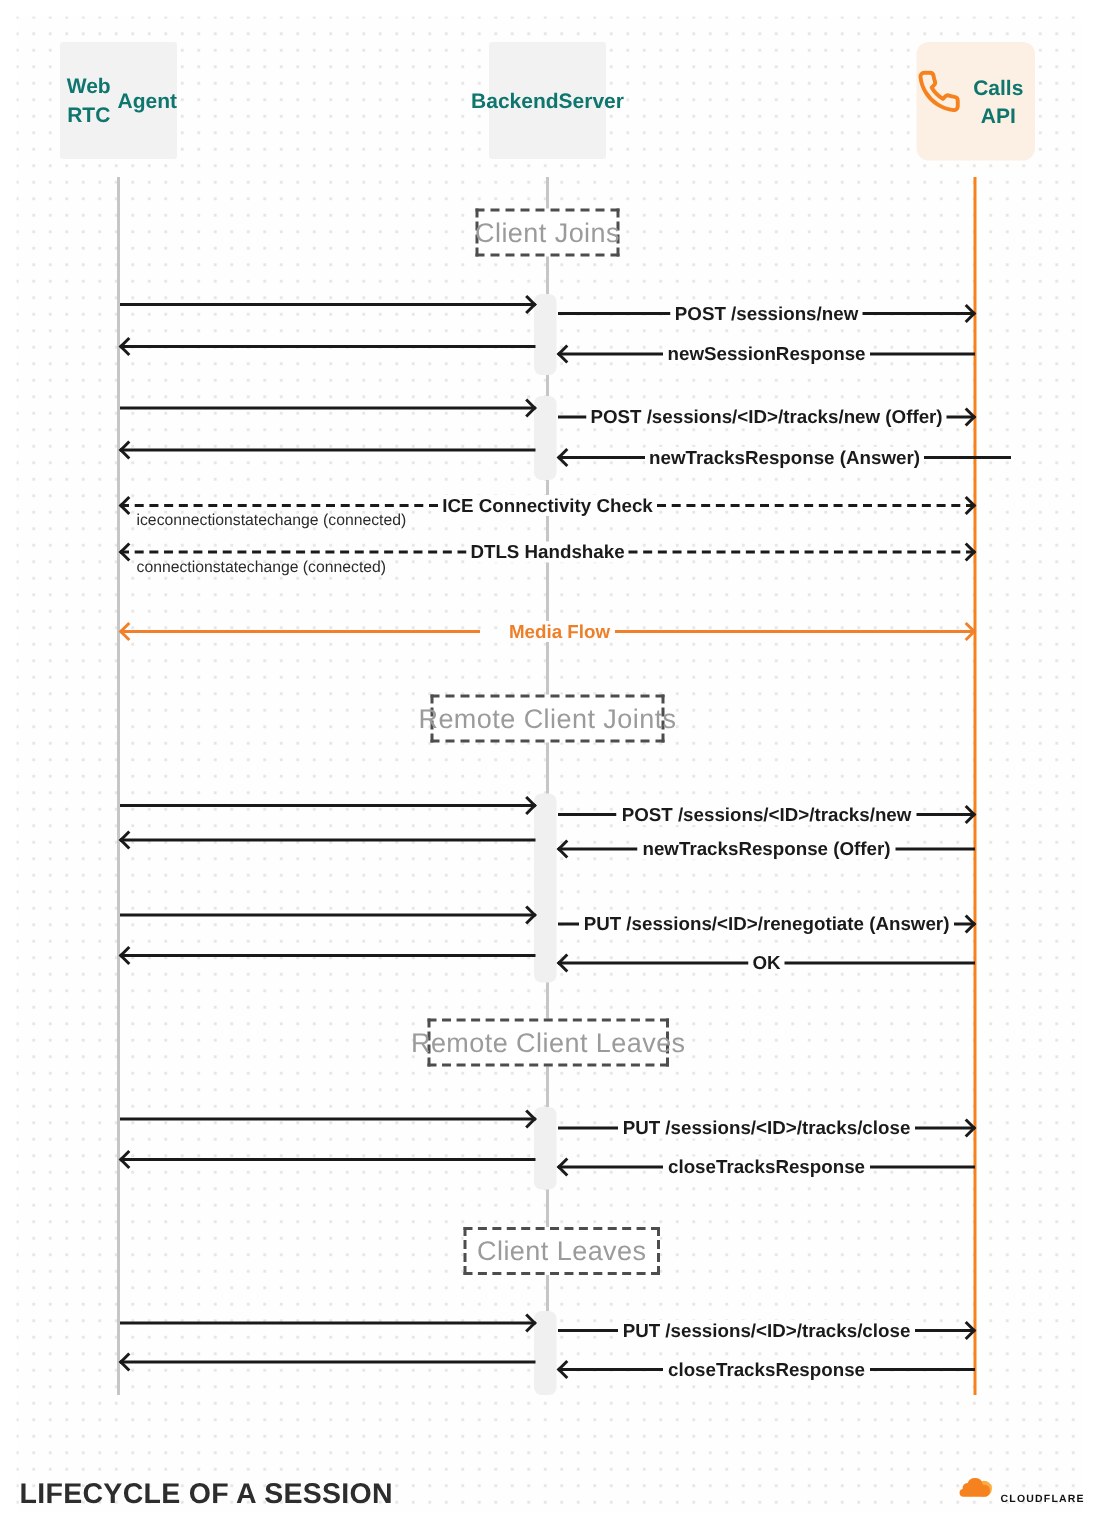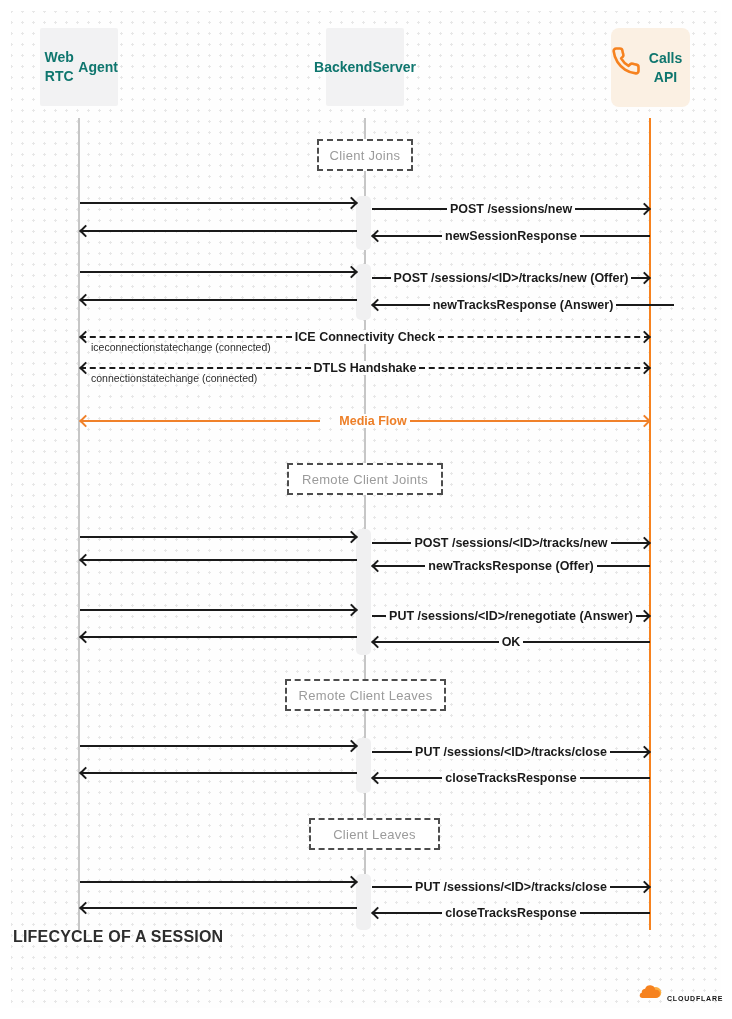--- a/index.html
+++ b/index.html
@@ -23,40 +23,40 @@
     border-radius:2px; z-index:4;
   }
   .actor.calls { background:#fbf0e3; border-radius:8px; height:79px; justify-content:flex-start; padding-top:0; }
   .actor.calls .phone { margin-bottom:9px; }
   
   .bar { position:absolute; left:356px; width:15px; background:#f0f0f1; border-radius:5px; z-index:2; }
   
   .section {
     position:absolute; background:#ffffff; border:2px dashed #4d4d4d;
     display:flex; align-items:center; justify-content:center;
-    font-size:13px; color:#9b9b9b; z-index:3; white-space:nowrap; letter-spacing:0.3px;
+    font-size:18px; color:#9b9b9b; z-index:3; white-space:nowrap; letter-spacing:0.3px;
   }
   
   .msg { position:absolute; height:14px; display:flex; align-items:center; z-index:3; }
   .msg .seg { flex:1; min-width:2px; height:0; border-top:2.5px solid #1a1a1a; }
   .msg.dashed .seg { border-top-style:dashed; }
   .msg .lbl {
     font-weight:bold; font-size:12.5px; color:#1a1a1a; white-space:nowrap;
     padding:0 3px; line-height:14px; background:#fefefe;
   }
   .msg .head { position:absolute; top:50%; width:9px; height:9px;
     border-top:2.5px solid #1a1a1a; border-right:2.5px solid #1a1a1a; }
   .msg .head.r { right:1px; transform:translate(0,-50%) rotate(45deg) ; margin-top:-0.5px; }
   .msg .head.l { left:1px; transform:translate(0,-50%) rotate(-135deg); margin-top:-0.5px; }
   .msg.orange .seg { border-color:#F0812A; }
   .msg.orange .head { border-color:#F0812A; }
   .msg.orange .lbl { color:#ED7F28;margin-left:16px; }
   .sub { position:absolute; font-size:10.5px; color:#2b2b2b; z-index:3; white-space:nowrap; }
   
-  .footer-title { position:absolute; left:13px; top:928px; font-size:16px; font-weight:bold; color:#2d2d2d; letter-spacing:0.2px; z-index:4; }
+  .footer-title { position:absolute; left:13px; top:986px; font-size:19px; font-weight:bold; color:#2d2d2d; letter-spacing:0.2px; z-index:4; }
   .brand { position:absolute; left:637px; top:983px; display:flex; align-items:flex-end; z-index:4; }
   .brand .brand-text { font-size:7px; font-weight:bold; color:#111; letter-spacing:0.8px; margin-left:3px; margin-bottom:2px; }
 </style>
 </head>
 <body>
 
 <div class="canvas">
 
   <div class="lifeline" style="left:78px"></div>
   <div class="lifeline" style="left:364px"></div>

